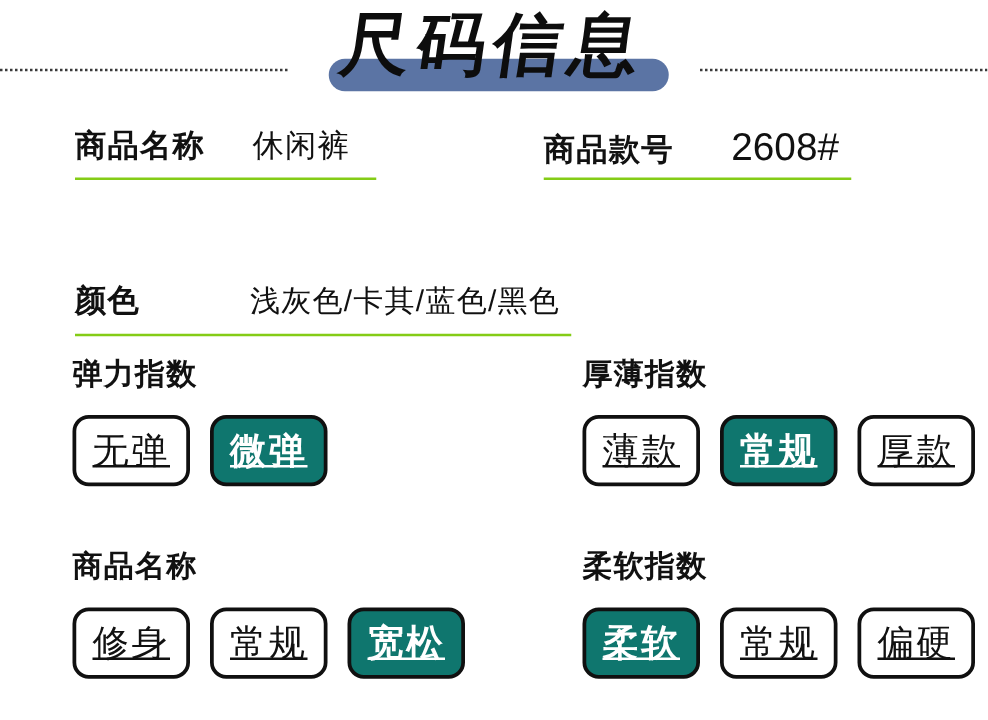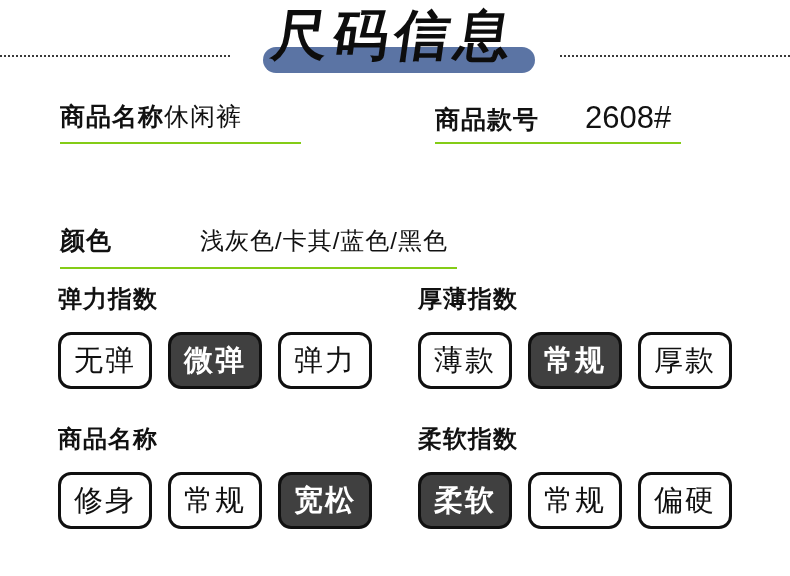--- a/index.html
+++ b/index.html
@@ -37,48 +37,50 @@
   }
 
   
   .info-field { position: absolute; border-bottom: 2px solid #84cc16; }
   .f-name { left: 60px;  top: 100px; width: 241px; height: 44px; }
   .f-sku  { left: 435px; top: 100px; width: 246px; height: 44px; }
   .f-color{ left: 60px;  top: 200px; width: 397px; height: 45px; margin-top: 24px; }
   .info-field .inner { display: flex; align-items: baseline; }
   .fld-label { font-size: 25px; font-weight: 700; letter-spacing: 1px; }
   .fld-value { font-size: 25px; font-weight: 400; letter-spacing: 1px; }
-  .f-name .fld-value  { }
+  .f-name .fld-value  { margin-left: 38px; }
   .f-sku  .fld-value  { margin-left: 46px; font-size: 31px; font-weight: 400; letter-spacing: 0; }
   .f-color .fld-value { margin-left: 88px; font-size: 24px; }
 
   
   .sections {
     position: absolute; left: 58px; top: 283px;
     display: grid;
     grid-template-columns: 360px auto;
     grid-row-gap: 34px;
+    gap: 48px;
   }
   .section { min-height: 102px; }
   .section-heading { font-size: 24px; font-weight: 700; letter-spacing: 1px; }
   .option-row { display: flex; margin-top: 17px; gap: 16px; }
   .chip {
     min-width: 92px; height: 57px;
     display: flex; align-items: center; justify-content: center;
     padding: 0 13px;
     border: 3px solid #101010;
     border-radius: 13px;
     background: #ffffff;
     font-size: 29px; font-weight: 400;
     letter-spacing: 2px;
     color: #111;
     white-space: nowrap;
+    text-decoration: underline;
   }
   .chip.filled {
-    background: #404040;
+    background: #0f766e;
     color: #ffffff;
     font-weight: 700;
   }
 </style>
 </head>
 <body>
 
 <div class="header">
   <div class="rule-dotted rule-left"></div>
   <div class="rule-dotted rule-right"></div>
@@ -106,21 +108,20 @@
     <span class="fld-value">浅灰色/卡其/蓝色/黑色</span>
   </div>
 </div>
 
 <div class="sections">
   <div class="section">
     <div class="section-heading">弹力指数</div>
     <div class="option-row">
         <div class="chip">无弹</div>
         <div class="chip filled">微弹</div>
-        <div class="chip">弹力</div>
       </div>
   </div>
 
   <div class="section">
     <div class="section-heading">厚薄指数</div>
     <div class="option-row">
         <div class="chip">薄款</div>
         <div class="chip filled">常规</div>
         <div class="chip">厚款</div>
       </div>

